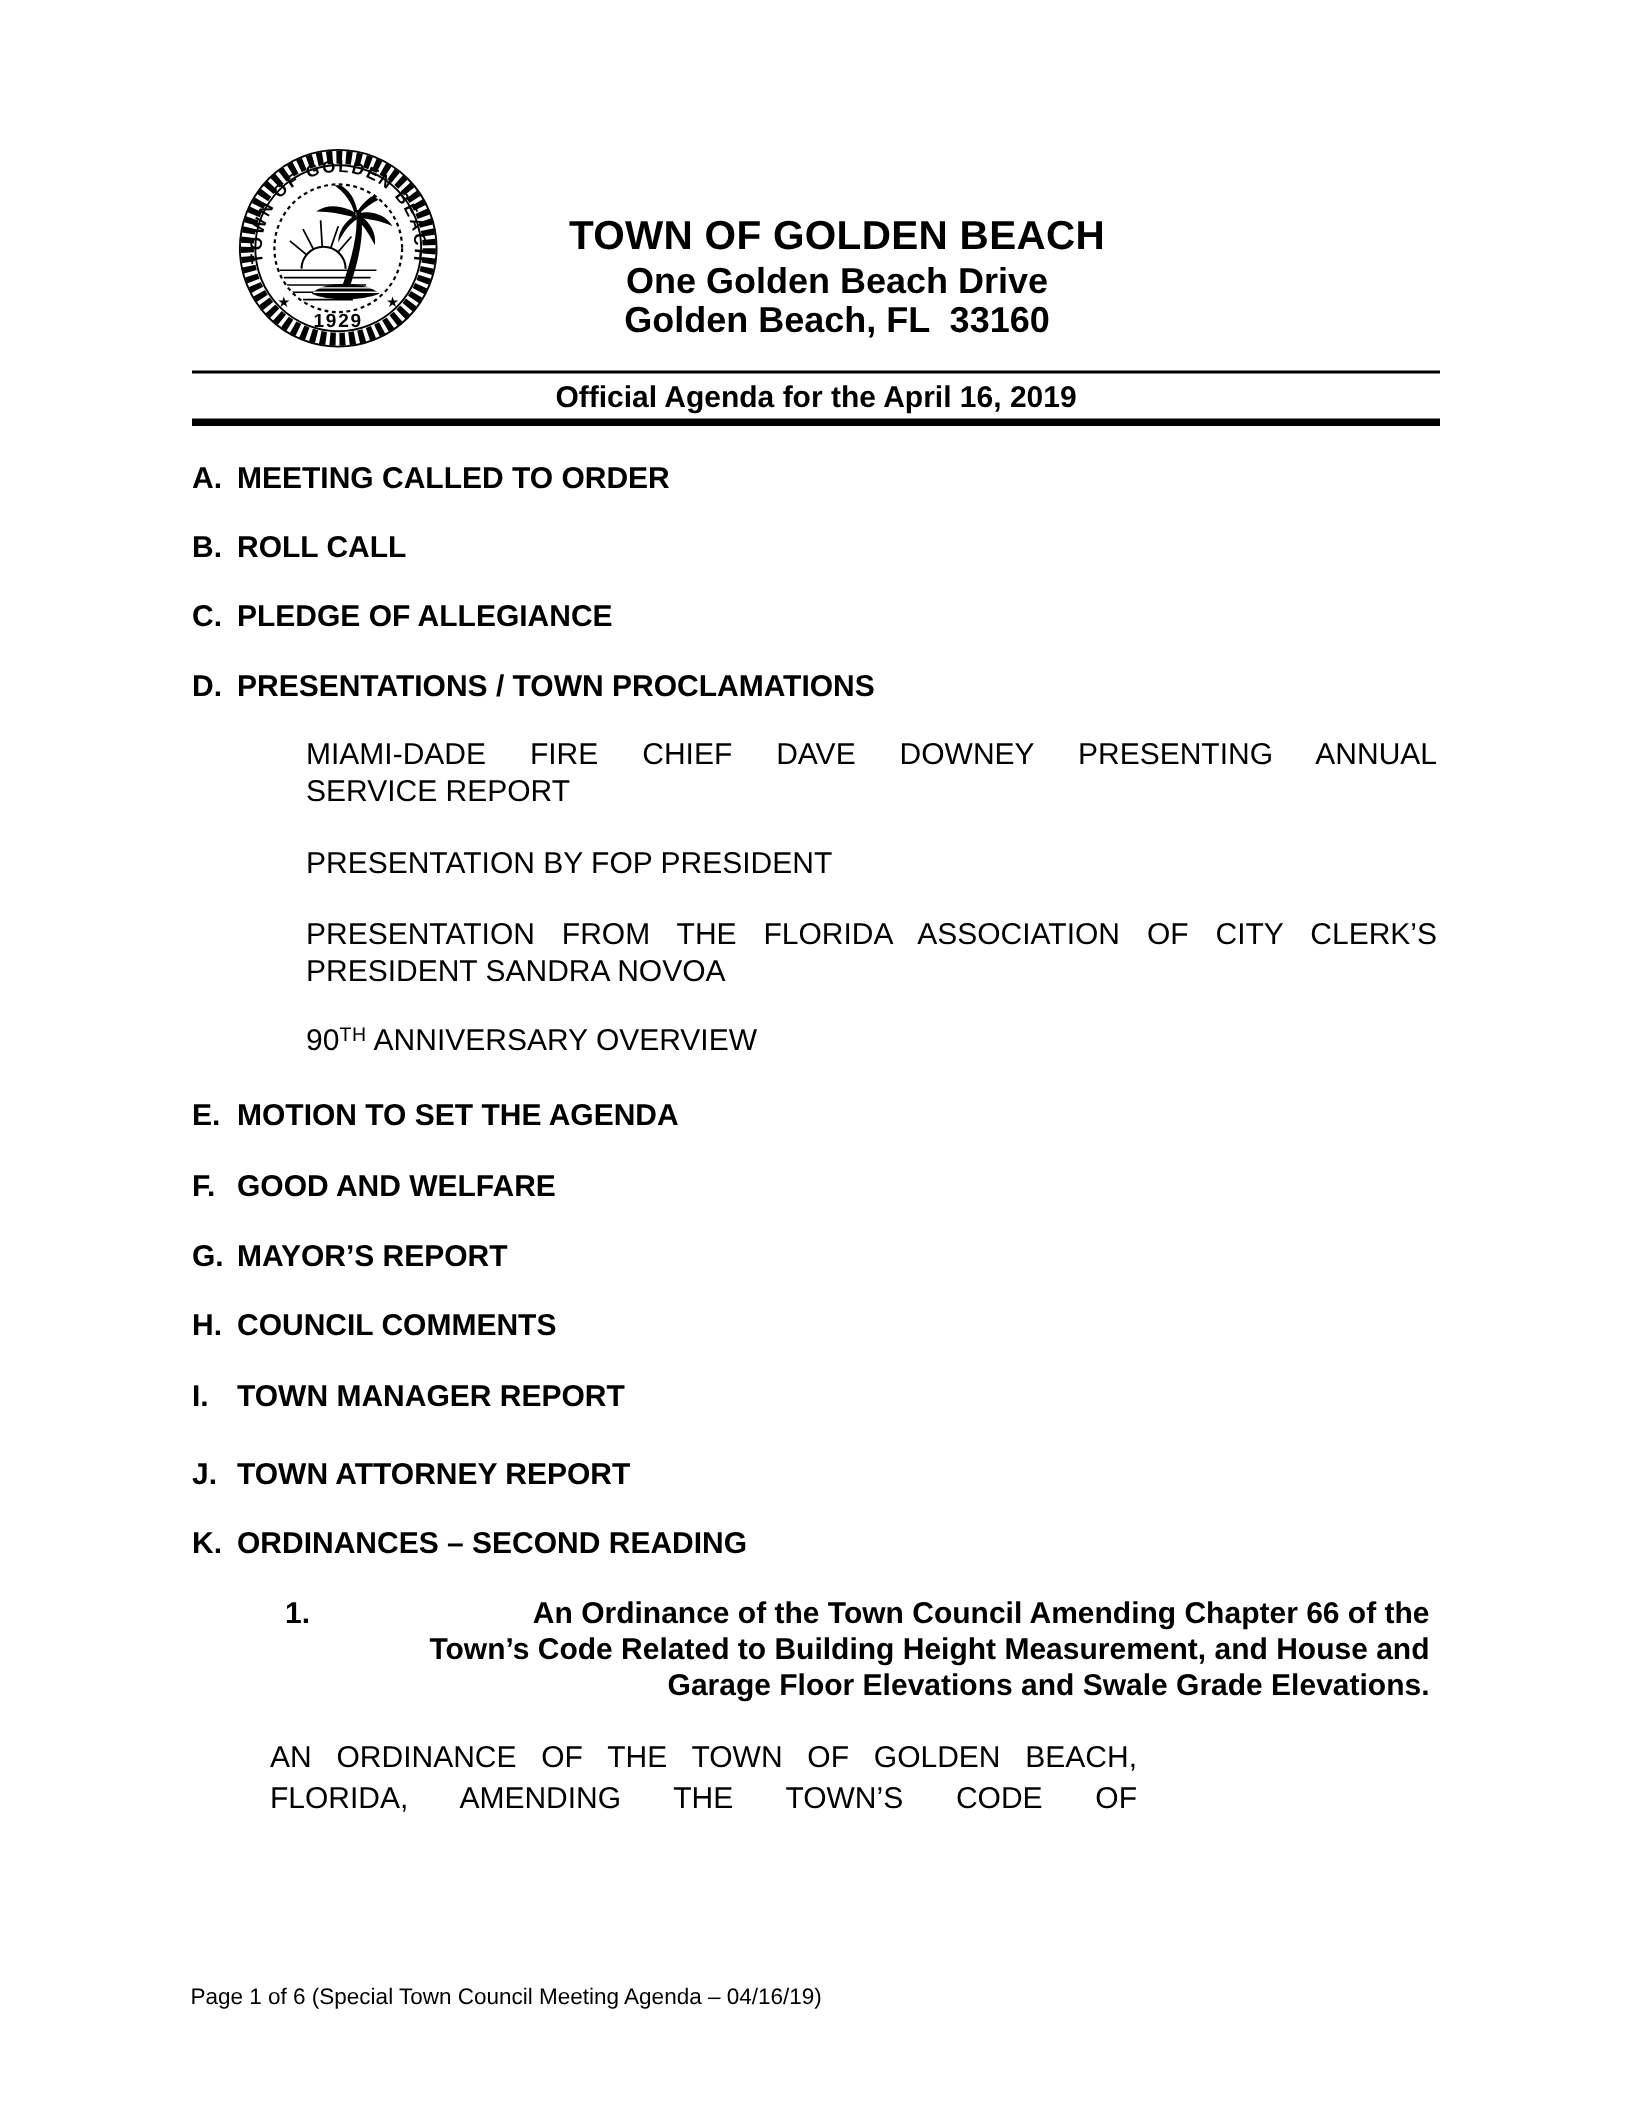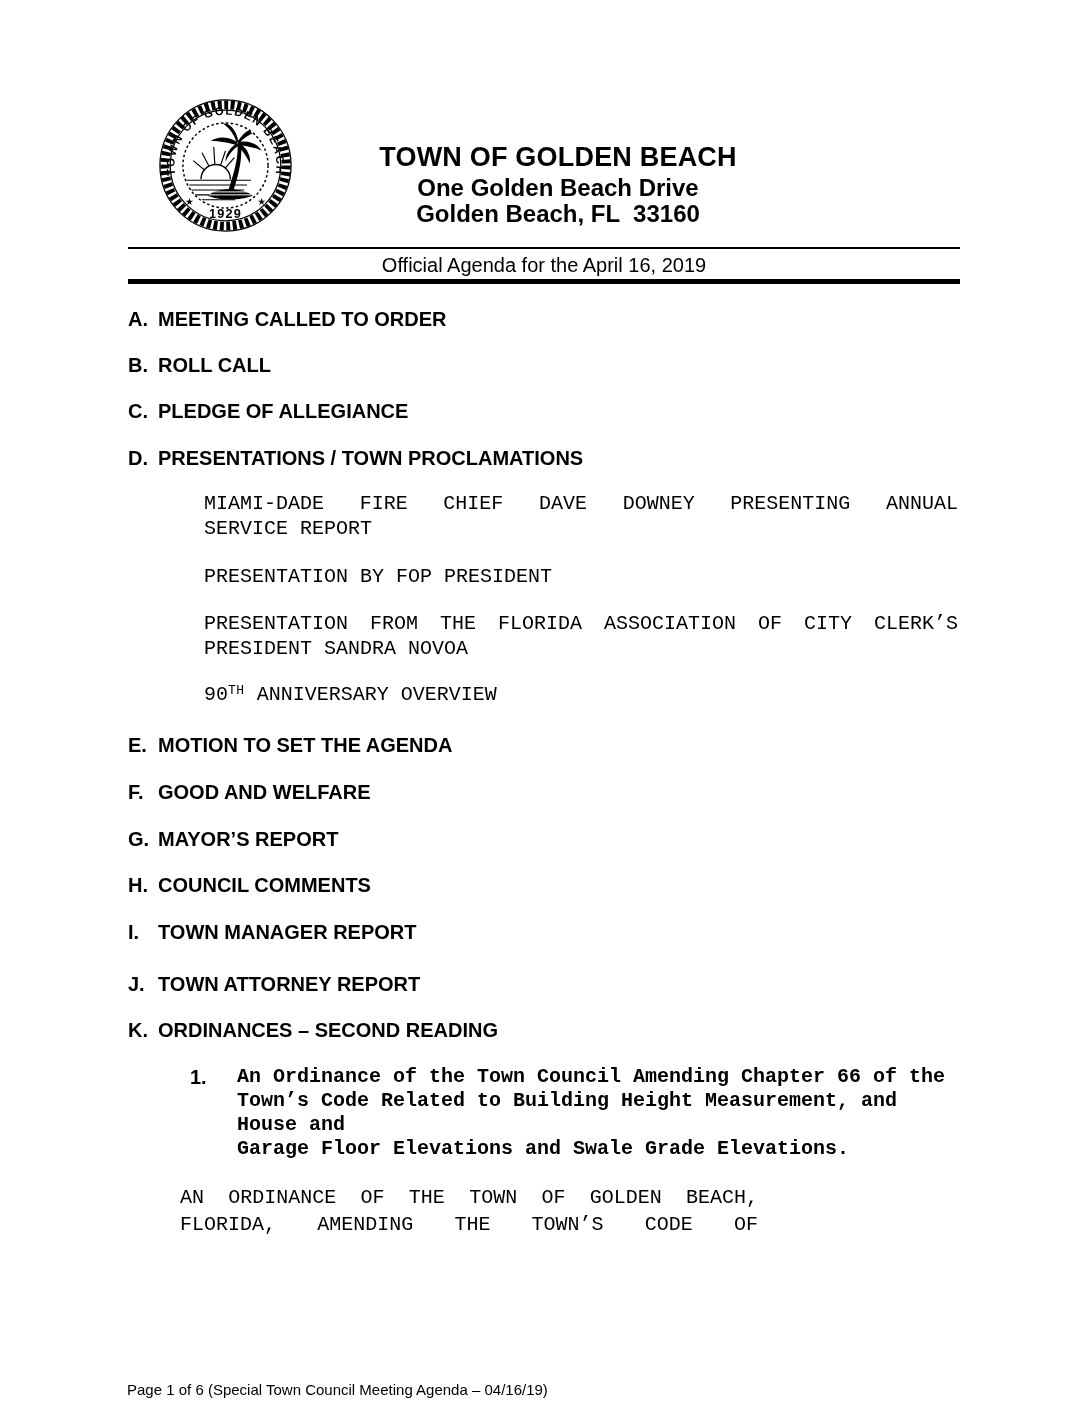--- a/index.html
+++ b/index.html
@@ -20,52 +20,52 @@
   .seal { position: absolute; left: 29px; top: 0; width: 137px; height: 137px; }
   .header-text { position: absolute; left: 200px; top: 44px; width: 460px; text-align: center; }
   .town-name { font-size: 27px; font-weight: bold; line-height: 32px; letter-spacing: 0.2px; margin-bottom: 2px; }
   .address-line { font-size: 24px; font-weight: bold; line-height: 26px; white-space: pre-wrap; }
 
   
   .title-block {
     border-top: 2px solid #000;
     border-bottom: 5px solid #000;
     text-align: center;
-    font-weight: normal;
+    font-weight: bold;
     font-size: 20px;
     line-height: 24px;
     padding: 4px 0 2px 0;
   }
 
   
   .agenda { font-size: 20px; }
   .agenda-item { display: flex; font-weight: bold; line-height: 24px; }
   .item-letter { width: 30px; flex: 0 0 30px; }
   .item-title { flex: 1; }
 
   .sub { margin-left: 76px; width: 754px; line-height: 25px; font-weight: normal; }
-  .line { display: block; font-family: Liberation Mono, monospace; }
+  .line { display: block; }
   .just { text-align: justify; text-align-last: justify; }
 
   .sup-ord { font-size: 13px; position: relative; top: -6px; letter-spacing: 0.5px; }
 
   .ordinance { display: flex; margin-left: 62px; font-weight: bold; line-height: 24px; }
   .ord-number { width: 47px; flex: 0 0 47px; }
-  .ord-text { width: 716px; }
+  .ord-text { width: 716px; text-align: right; }
 
   .caption { margin-left: 52px; width: 578px; line-height: 27px; font-weight: normal; }
 
   .mt21 { margin-top: 21px; } .mt22 { margin-top: 22px; } .mt23 { margin-top: 23px; }
   .mt24 { margin-top: 24px; } .mt28 { margin-top: 28px; }
 
   
   .footer {
     position: absolute;
     left: 127px;
-    top: 1380px;
+    top: 1322px;
     font-size: 15px;
     line-height: 19px;
   }
 </style>
 </head>
 <body>
 
 <div class="page">
 
   <div class="header">

